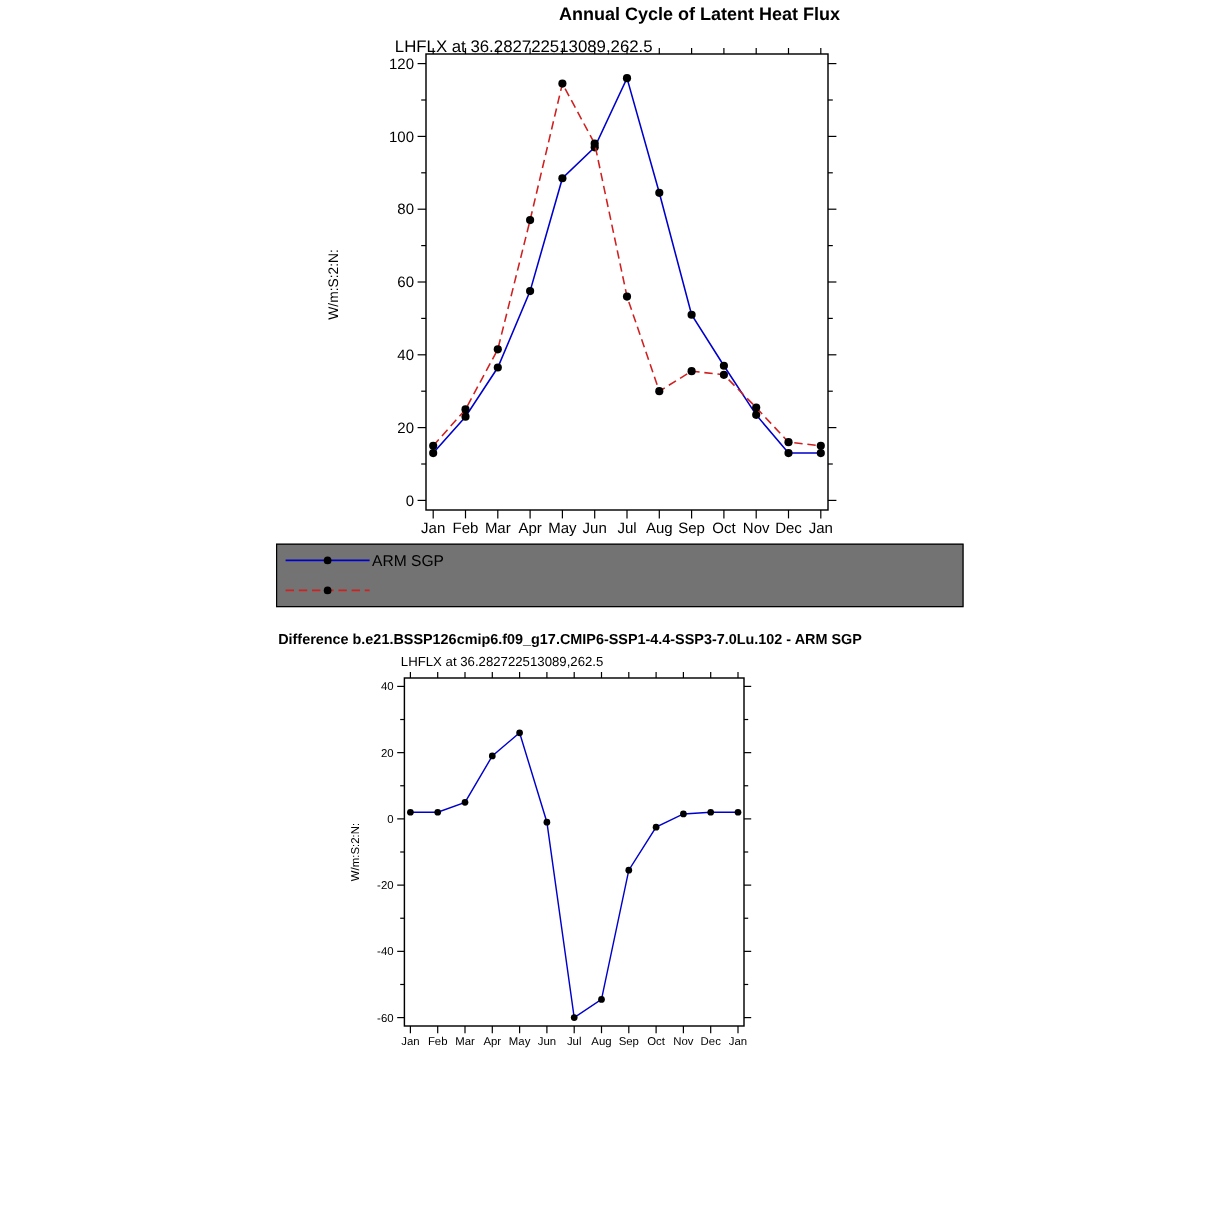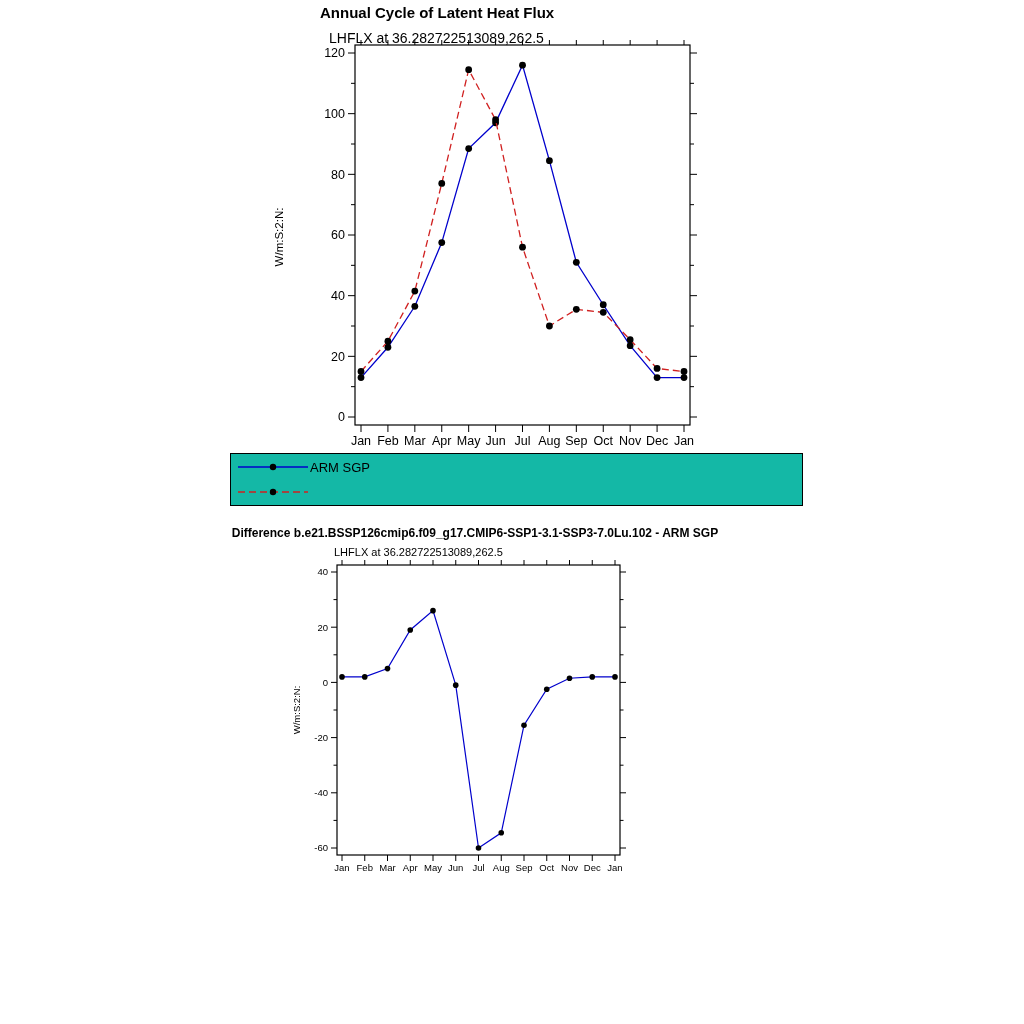--- a/index.html
+++ b/index.html
@@ -7,32 +7,32 @@
     width:1024px;height:1024px;
     background:#ffffff;
     font-family:"Liberation Sans", sans-serif;
     position:relative;
     overflow:hidden;
     color:#000;
   }
   .abs{position:absolute;}
   .chart-title-main{
     left:320px;top:4px;width:380px;
-    text-align:left;font-size:15px;font-weight:bold;
+    text-align:right;font-size:15px;font-weight:bold;
   }
   .chart-subtitle-top{left:329px;top:30px;font-size:14px;}
   .ylabel-top{
     left:230px;top:230px;width:100px;height:14px;
     text-align:center;font-size:11.5px;
     transform:rotate(-90deg);
   }
   .plot-svg-top{left:230px;top:40px;}
   .legend-box{
     left:230px;top:453px;width:571px;height:51px;
-    border:1px solid #000;background:#14b8a6;
+    border:1px solid #000;background:#737373;
     display:flex;flex-direction:column;justify-content:center;
   }
   .legend-row{
     display:flex;align-items:center;height:25px;padding-left:5px;
   }
   .legend-row span{font-size:13px;white-space:nowrap;}
   .chart-title-diff{
     left:180px;top:526px;width:590px;
     text-align:center;font-size:12px;font-weight:bold;
   }
@@ -169,21 +169,21 @@
       <div class="legend-row">
         <svg width="74" height="16">
             <line x1="2" x2="72" y1="8" y2="8" stroke="#d02020" stroke-width="1.3" stroke-dasharray="7 4"></line>
             <circle cx="37" cy="8" r="3.2" fill="#000000"></circle>
           </svg>
       </div>
     </div>
   </div>
 
   <div>
-    <div class="abs chart-title-diff">Difference b.e21.BSSP126cmip6.f09_g17.CMIP6-SSP1-3.1-SSP3-7.0Lu.102 - ARM SGP</div>
+    <div class="abs chart-title-diff">Difference b.e21.BSSP126cmip6.f09_g17.CMIP6-SSP1-4.4-SSP3-7.0Lu.102 - ARM SGP</div>
     <div class="abs chart-subtitle-diff">LHFLX at 36.282722513089,262.5</div>
     <div class="abs ylabel-diff">W/m:S:2:N:</div>
     <svg class="abs plot-svg-diff" width="420" height="330">
         <rect x="77" y="5" width="283" height="290" fill="none" stroke="#000" stroke-width="1.2"></rect>
         <line x1="77" x2="71" y1="288" y2="288" stroke="#000" stroke-width="1"></line>
         <line x1="360" x2="366" y1="288" y2="288" stroke="#000" stroke-width="1"></line>
         <text x="68" y="291.325" text-anchor="end" font-size="9.5">-60</text>
         <line x1="77" x2="73.5" y1="260.4" y2="260.4" stroke="#000" stroke-width="1"></line>
         <line x1="360" x2="363.5" y1="260.4" y2="260.4" stroke="#000" stroke-width="1"></line>
         <line x1="77" x2="71" y1="232.8" y2="232.8" stroke="#000" stroke-width="1"></line>

